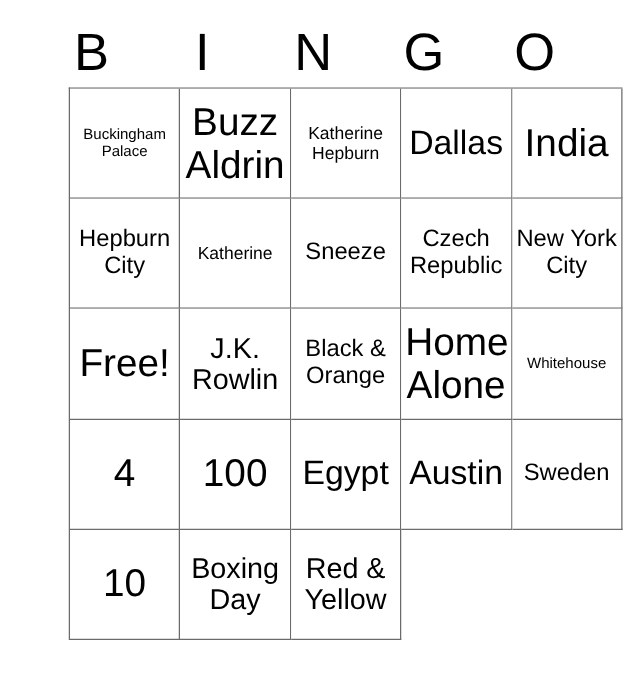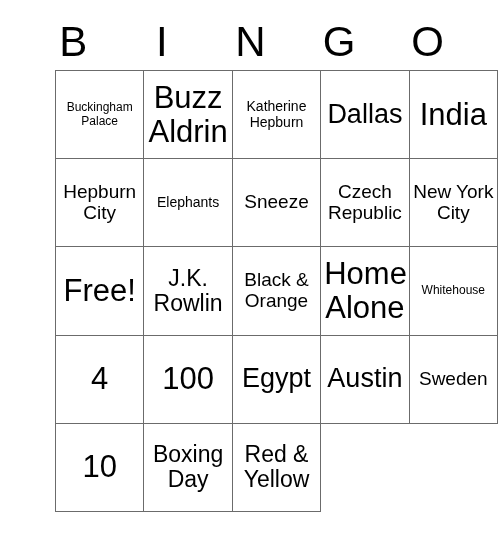--- a/index.html
+++ b/index.html
@@ -116,21 +116,21 @@
     <div class="cell">
       <span class="cell-text fs-xl">Dallas</span>
     </div>
     <div class="cell">
       <span class="cell-text fs-xxl">India</span>
     </div>
     <div class="cell">
       <span class="cell-text fs-md">Hepburn City</span>
     </div>
     <div class="cell">
-      <span class="cell-text fs-sm">Elephants</span>
+      <span class="cell-text fs-sm">Katherine</span>
     </div>
     <div class="cell">
       <span class="cell-text fs-md">Sneeze</span>
     </div>
 
     <div class="cell">
       <span class="cell-text fs-md">Czech Republic</span>
     </div>
     <div class="cell">
       <span class="cell-text fs-md">New York City</span>

